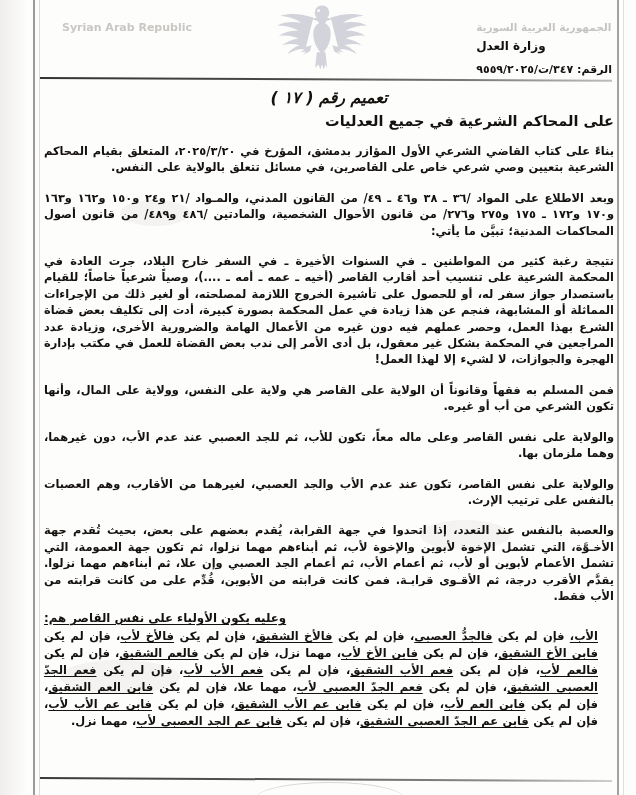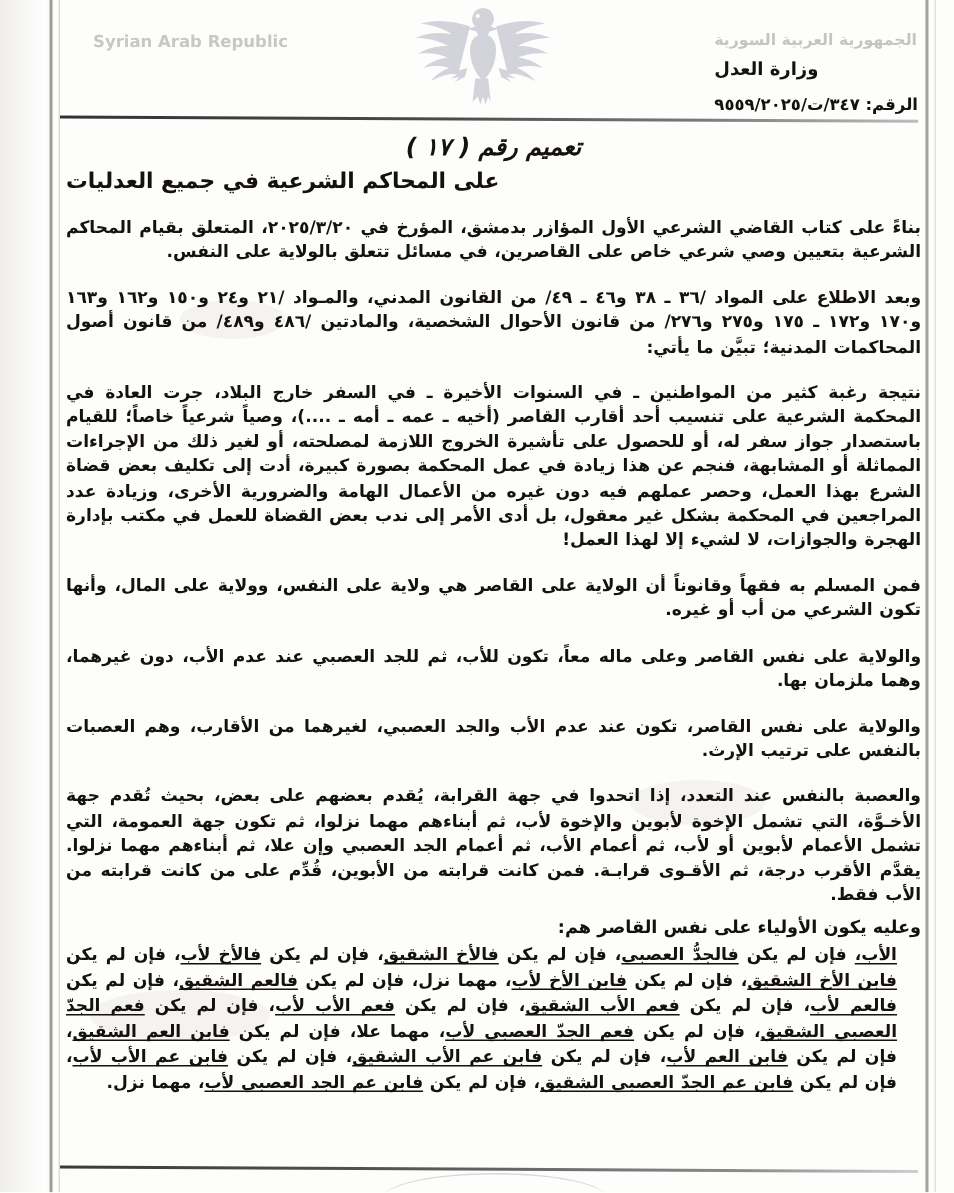--- a/index.html
+++ b/index.html
@@ -145,40 +145,41 @@
   }
   .title {
     text-align: center;
     font-size: 16px;
     font-weight: bold;
     margin: 0 0 6px 0;
     letter-spacing: .3px;
     font-style: italic;
   }
   .subtitle {
-    text-align: left;
+    text-align: right;
     font-size: 14.5px;
     font-weight: bold;
     margin: 0 0 9px 0;
   }
   p.para {
     margin: 14px 0 7px 0;
     font-size: 11.4px;
     line-height: 16.4px;
     font-weight: bold;
     text-align: justify;
     text-justify: inter-word;
     word-spacing: .5px;
   }
   p.para.tight { margin-bottom: 3px; }
   p.heading-bold {
     margin: 7px 0 3px 0;
     font-size: 11.8px;
     font-weight: bold;
-    text-align: right;
+    text-align: left;
+    text-decoration: underline;
     text-underline-offset: 2px;
   }
   p.para.listing {
     margin: 0 16px 2px 0;
     line-height: 17px;
   }
   .u { text-decoration: underline; text-underline-offset: 1.5px; }
 
   
   .blotch{

